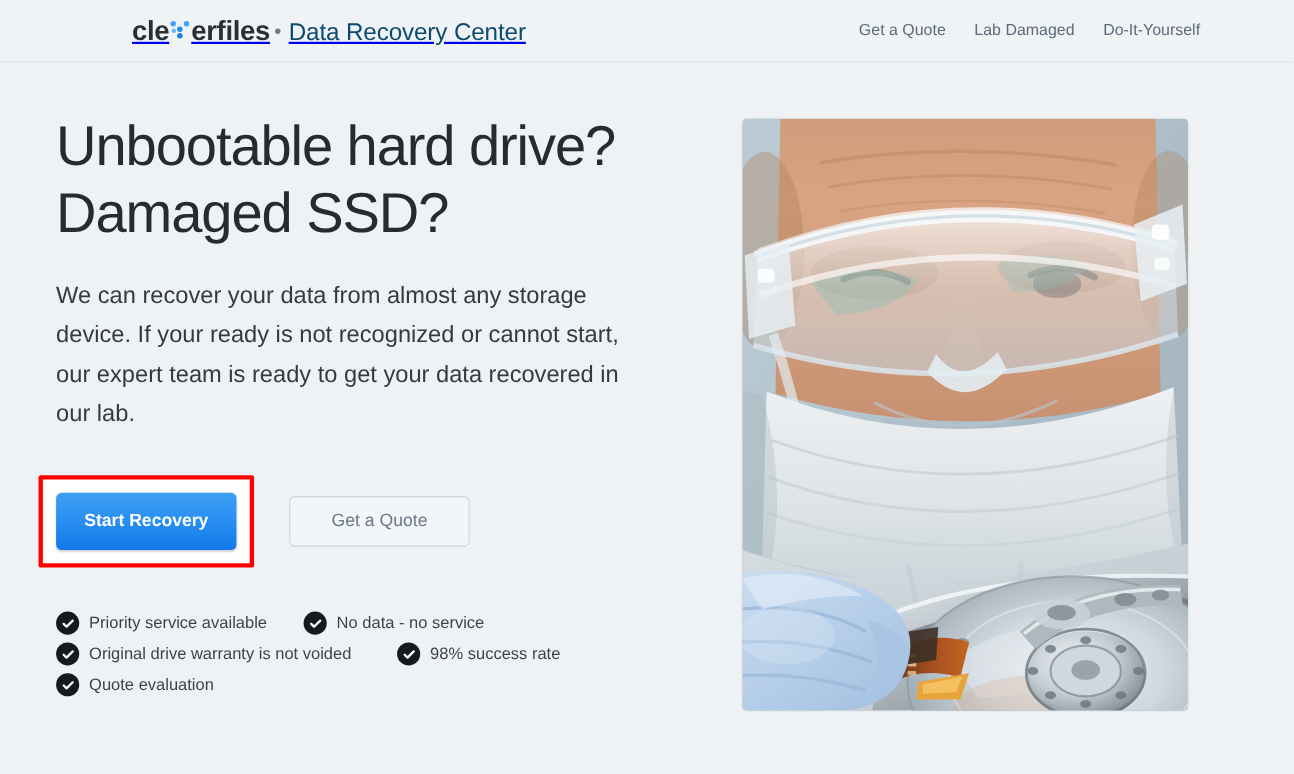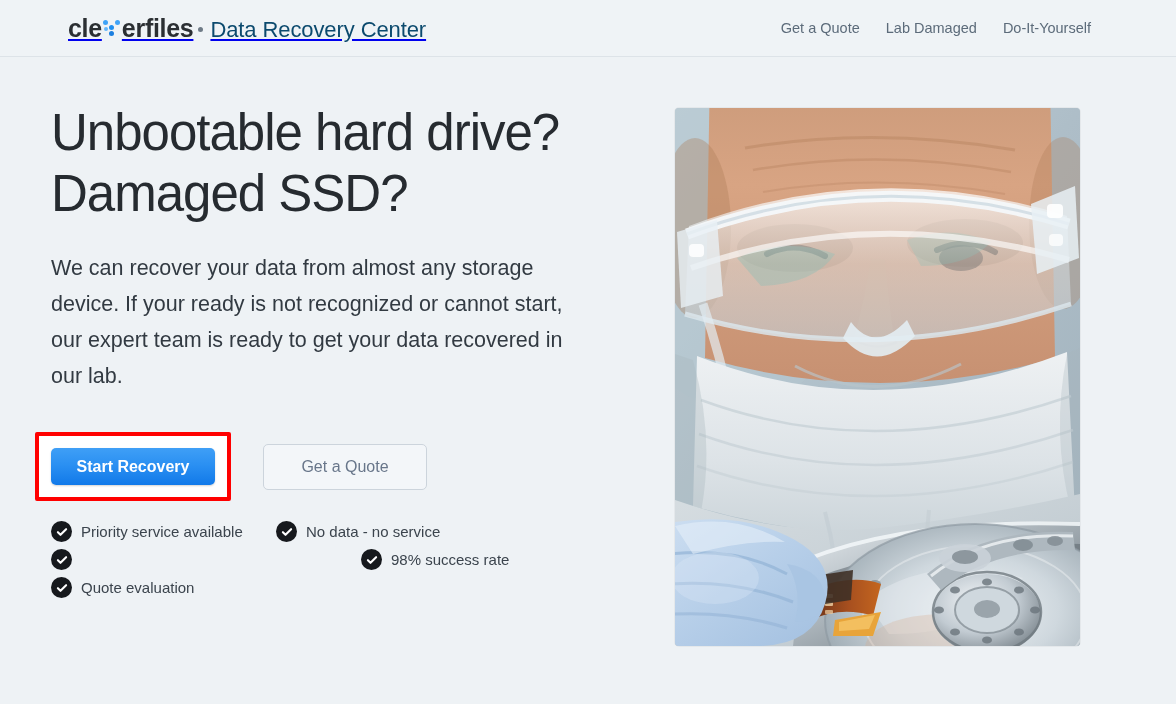--- a/index.html
+++ b/index.html
@@ -23,21 +23,21 @@
     width: 100%;
     background: #eff3f6;
     border-bottom: 1px solid #dde3e8;
     display: flex;
     align-items: center;
     position: relative;
   }
   .brand {
     display: flex;
     align-items: baseline;
-    margin-left: 68px;
+    margin-left: 120px;
     white-space: nowrap;
   }
   .brand-name {
     font-size: 25px;
     font-weight: bold;
     letter-spacing: -0.3px;
     color: #2b2f33;
     display: inline-flex;
     align-items: baseline;
   }
@@ -129,21 +129,21 @@
     border: 4px solid #ff0000;
     background: #ffffff;
     border-radius: 2px;
     margin-left: -16px;
   }
   .btn-primary {
     display: inline-flex;
     align-items: center;
     justify-content: center;
     width: 164px;
-    height: 37px;
+    height: 52px;
     border: none;
     border-radius: 5px;
     background: linear-gradient(180deg, #3f9ff6 0%, #2b90f2 45%, #1179e9 100%);
     color: #ffffff;
     font-size: 16px;
     font-weight: bold;
     font-family: "Liberation Sans", sans-serif;
     cursor: pointer;
     box-shadow: 0 1px 2px rgba(0,0,0,0.18);
   }
@@ -157,21 +157,21 @@
     border-radius: 5px;
     background: #f3f6f9;
     color: #68768a;
     font-size: 16px;
     font-family: "Liberation Sans", sans-serif;
     cursor: pointer;
   }
 
   
   .features {
-    margin-top: 20px;
+    margin-top: 40px;
     display: flex;
     flex-direction: column;
     gap: 7px;
   }
   .feature-row {
     display: flex;
     align-items: center;
   }
   .feature-item {
     display: flex;
@@ -279,20 +279,21 @@
         </div>
       </div>
 
       <div class="feature-row">
         <div class="feature-item" style="width:310px">
           <span class="check-badge">
             <svg width="12" height="12" viewBox="0 0 12 12">
                 <path d="M1.9 6.2 L4.5 8.8 L10.1 3.2" stroke="#ffffff" stroke-width="2.1" fill="none" stroke-linecap="round" stroke-linejoin="round"></path>
               </svg>
           </span>
+          <span class="feature-label">Original drive warranty is not voided</span>
         </div>
         <div class="feature-item">
           <span class="check-badge">
             <svg width="12" height="12" viewBox="0 0 12 12">
                 <path d="M1.9 6.2 L4.5 8.8 L10.1 3.2" stroke="#ffffff" stroke-width="2.1" fill="none" stroke-linecap="round" stroke-linejoin="round"></path>
               </svg>
           </span>
           <span class="feature-label">98% success rate</span>
         </div>
       </div>

